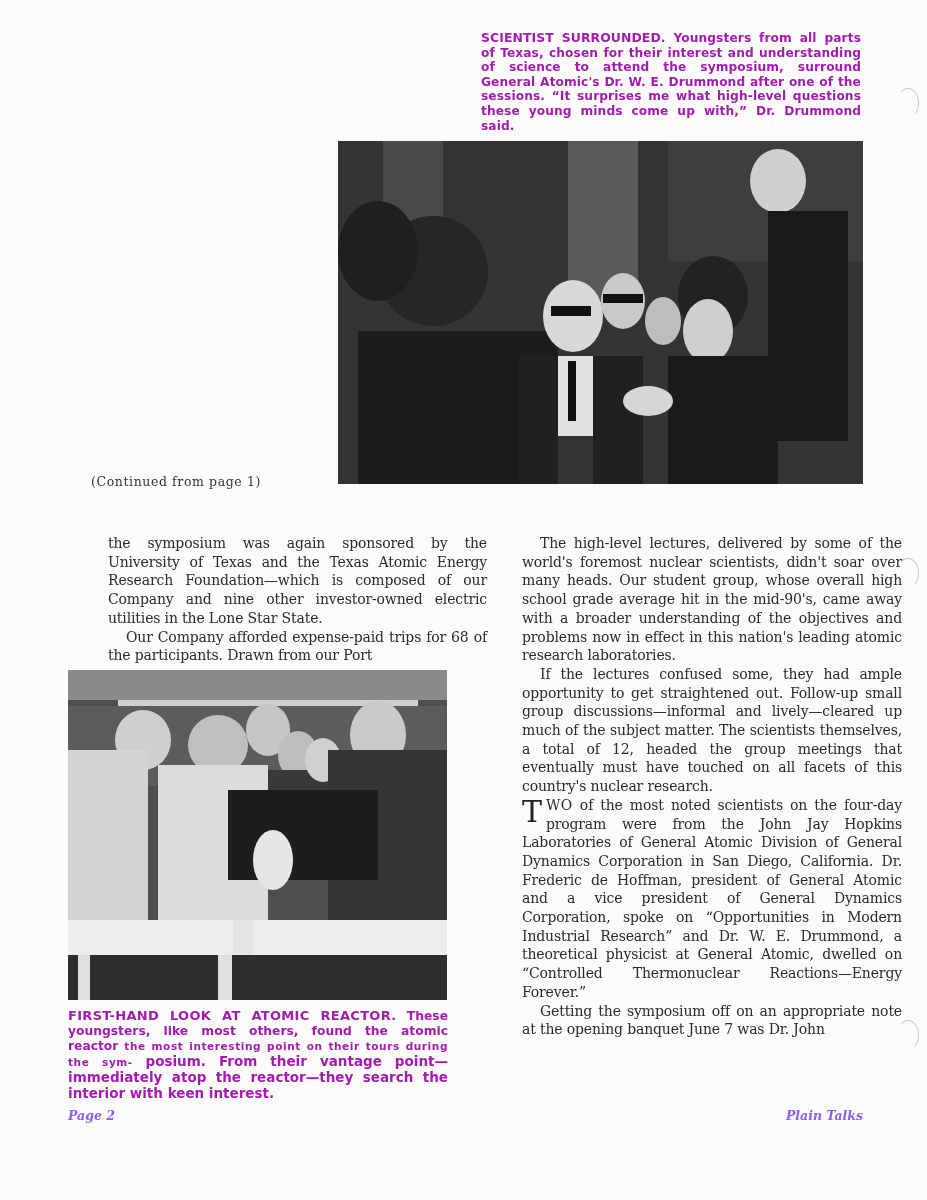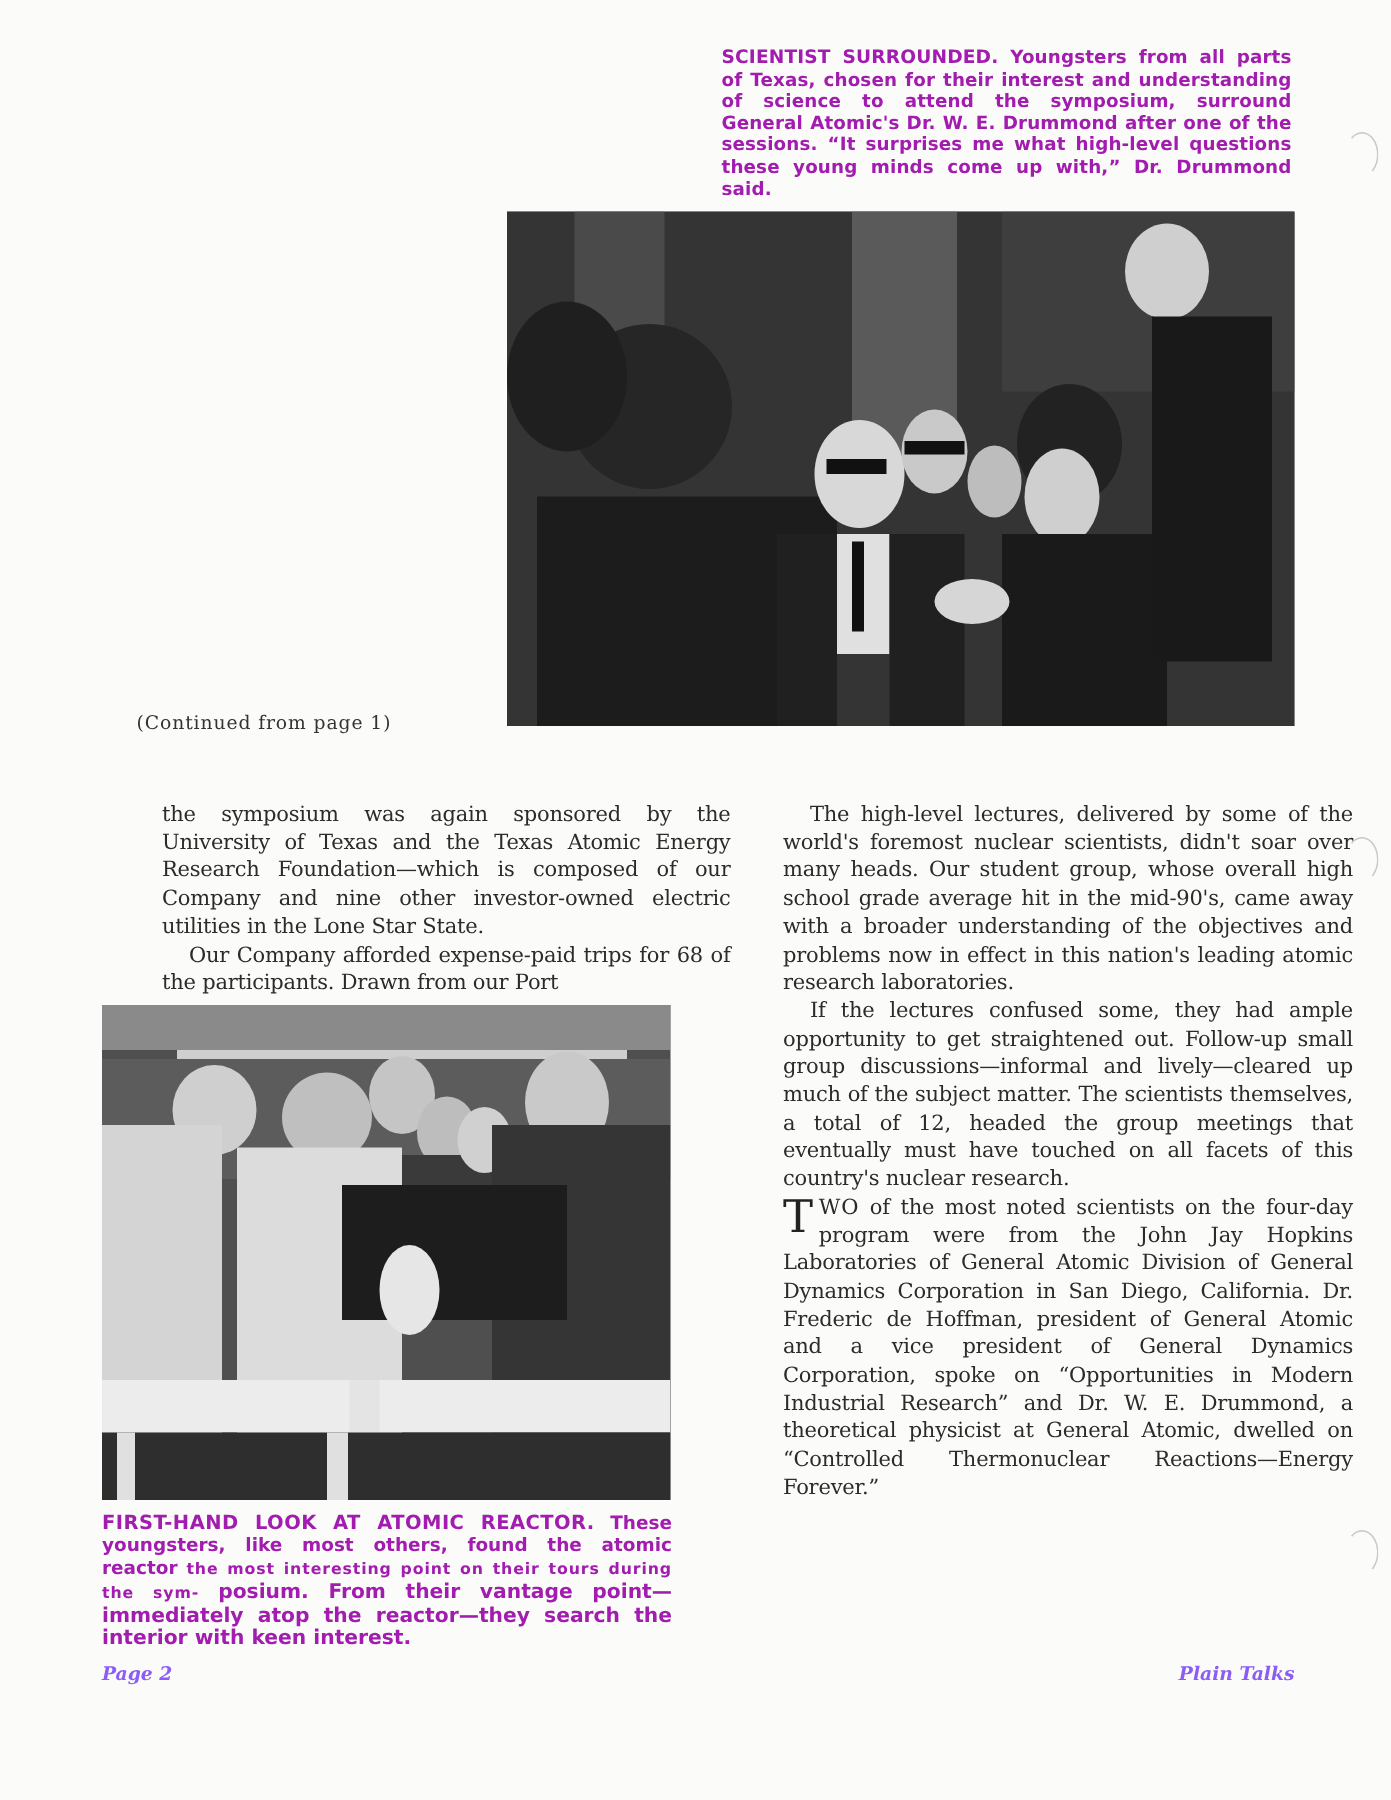--- a/index.html
+++ b/index.html
@@ -162,20 +162,21 @@
     <span class="lead">FIRST-HAND LOOK AT ATOMIC REACTOR.</span>
     <span>These youngsters, like most others, found the atomic reactor</span>
     <span class="small">the most interesting point on their tours during the sym-</span>
     <span class="large">posium. From their vantage point—immediately atop the reactor—they search the interior with keen interest.</span>
   </div>
 
   <div id="col-right" class="col">
     <p class="indent">The high-level lectures, delivered by some of the world's foremost nuclear scientists, didn't soar over many heads. Our student group, whose overall high school grade average hit in the mid-90's, came away with a broader understanding of the objectives and problems now in effect in this nation's leading atomic research laboratories.</p>
     <p class="indent">If the lectures confused some, they had ample opportunity to get straightened out. Follow-up small group discussions—informal and lively—cleared up much of the subject matter. The scientists themselves, a total of 12, headed the group meetings that eventually must have touched on all facets of this country's nuclear research.</p>
     <p><span class="dropcap">T</span><span class="caps">WO</span><span> of the most noted scientists on the four-day program were from the John Jay Hopkins Laboratories of General Atomic Division of General Dynamics Corporation in San Diego, California. Dr. Frederic de Hoffman, president of General Atomic and a vice president of General Dynamics Corporation, spoke on “Opportunities in Modern Industrial Research” and Dr. W. E. Drummond, a theoretical physicist at General Atomic, dwelled on “Controlled Thermonuclear Reactions—Energy Forever.”</span></p>
+    <p class="indent">Getting the symposium off on an appropriate note at the opening banquet June 7 was Dr. John</p>
   </div>
 
   <div id="footer-page" class="footer">Page 2</div>
   <div id="footer-pub" class="footer">Plain Talks</div>
 
   <div class="hole" style="top:88px;"></div>
   <div class="hole" style="top:558px;"></div>
   <div class="hole" style="top:1020px;"></div>
 </div>
 

